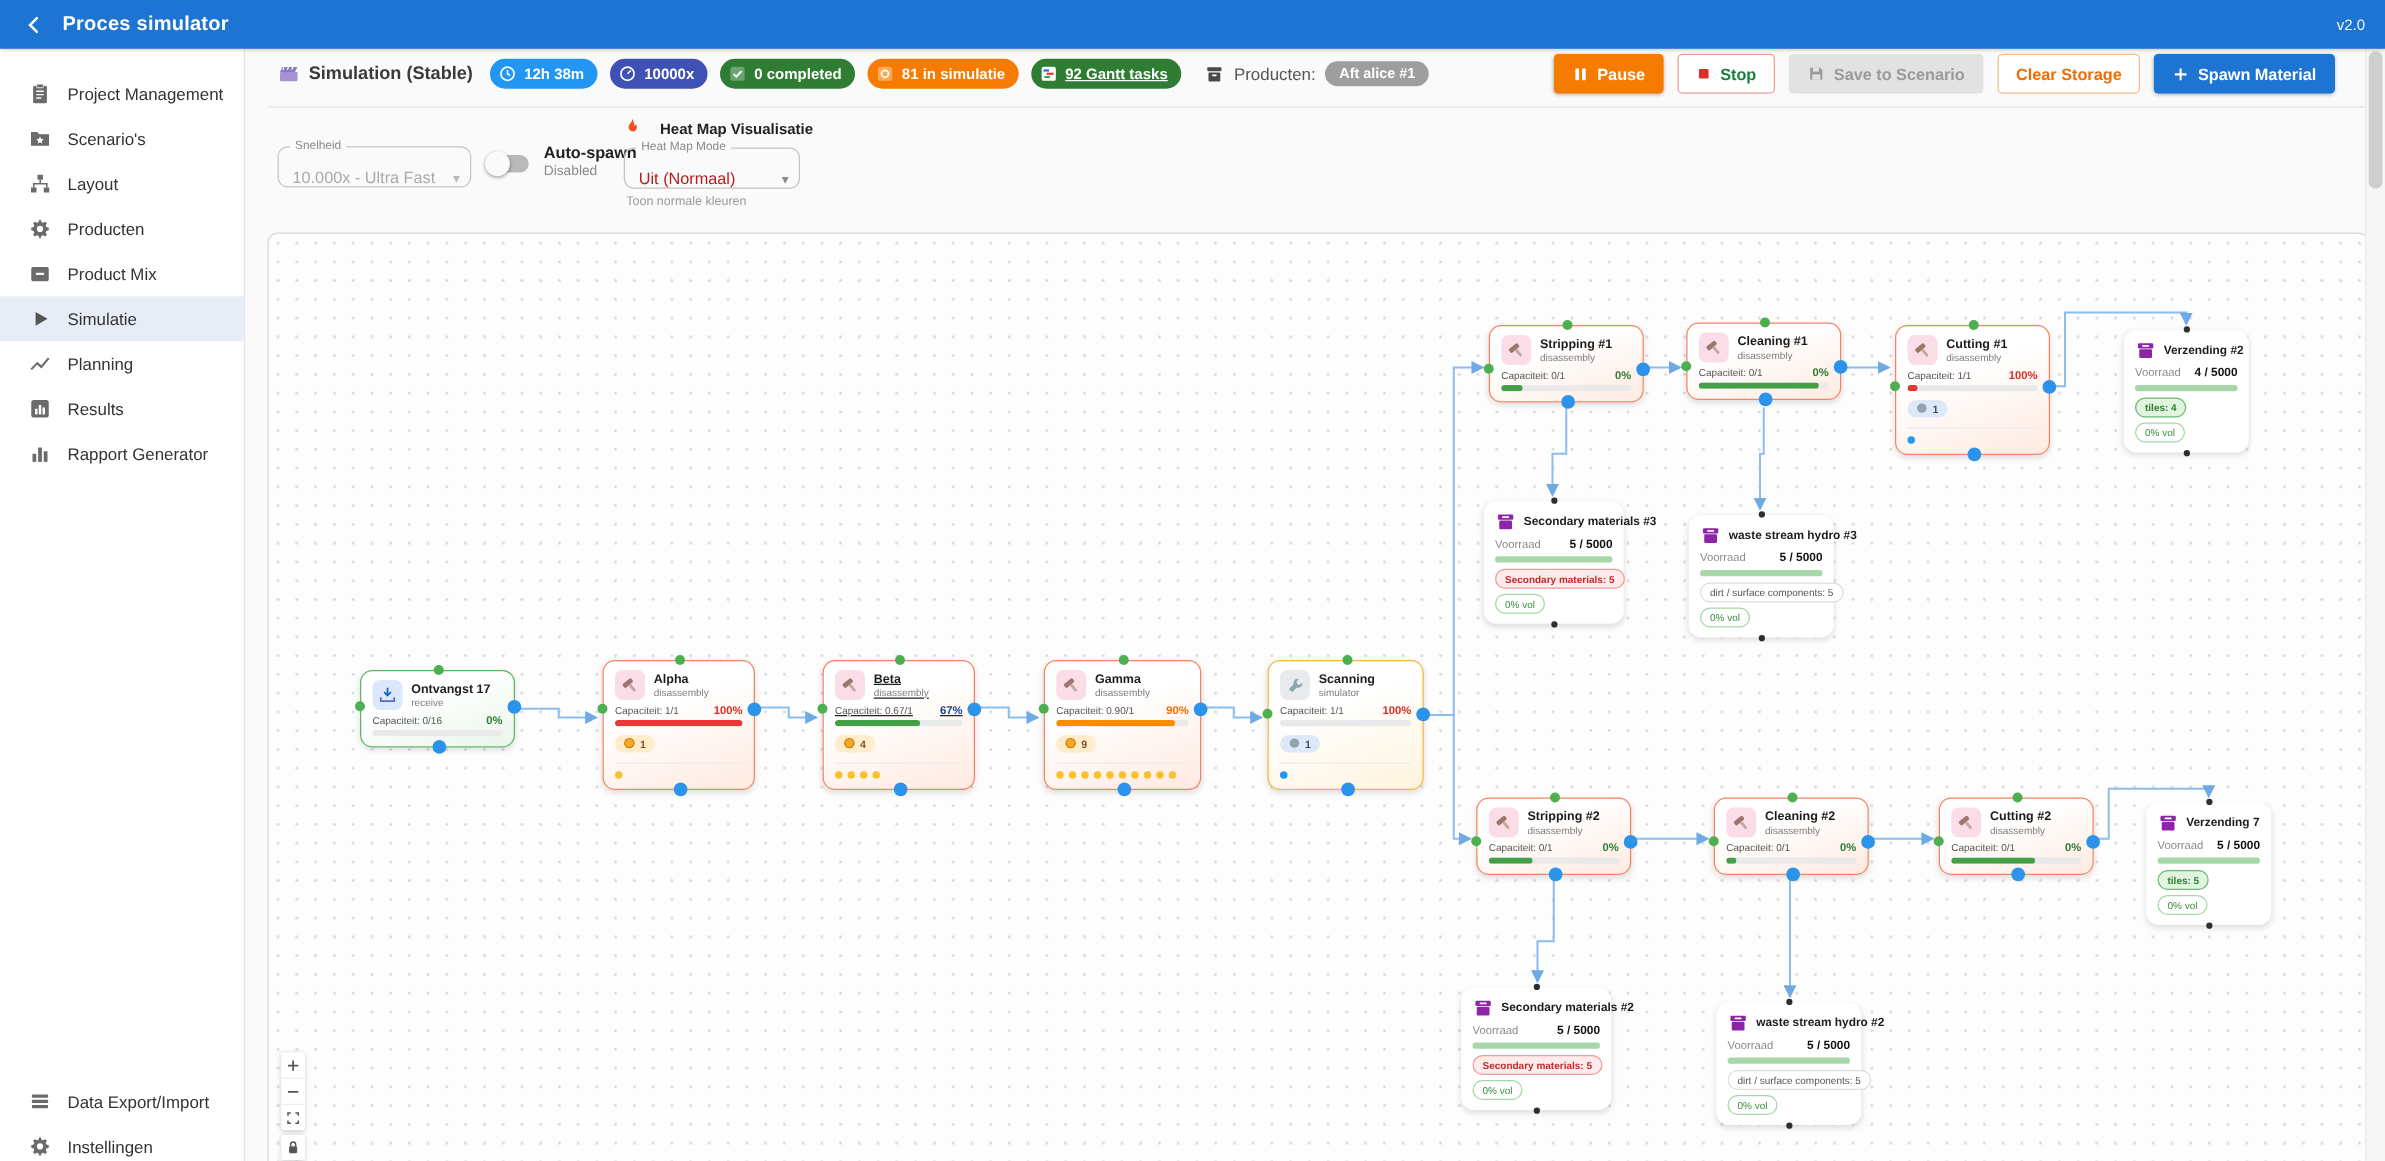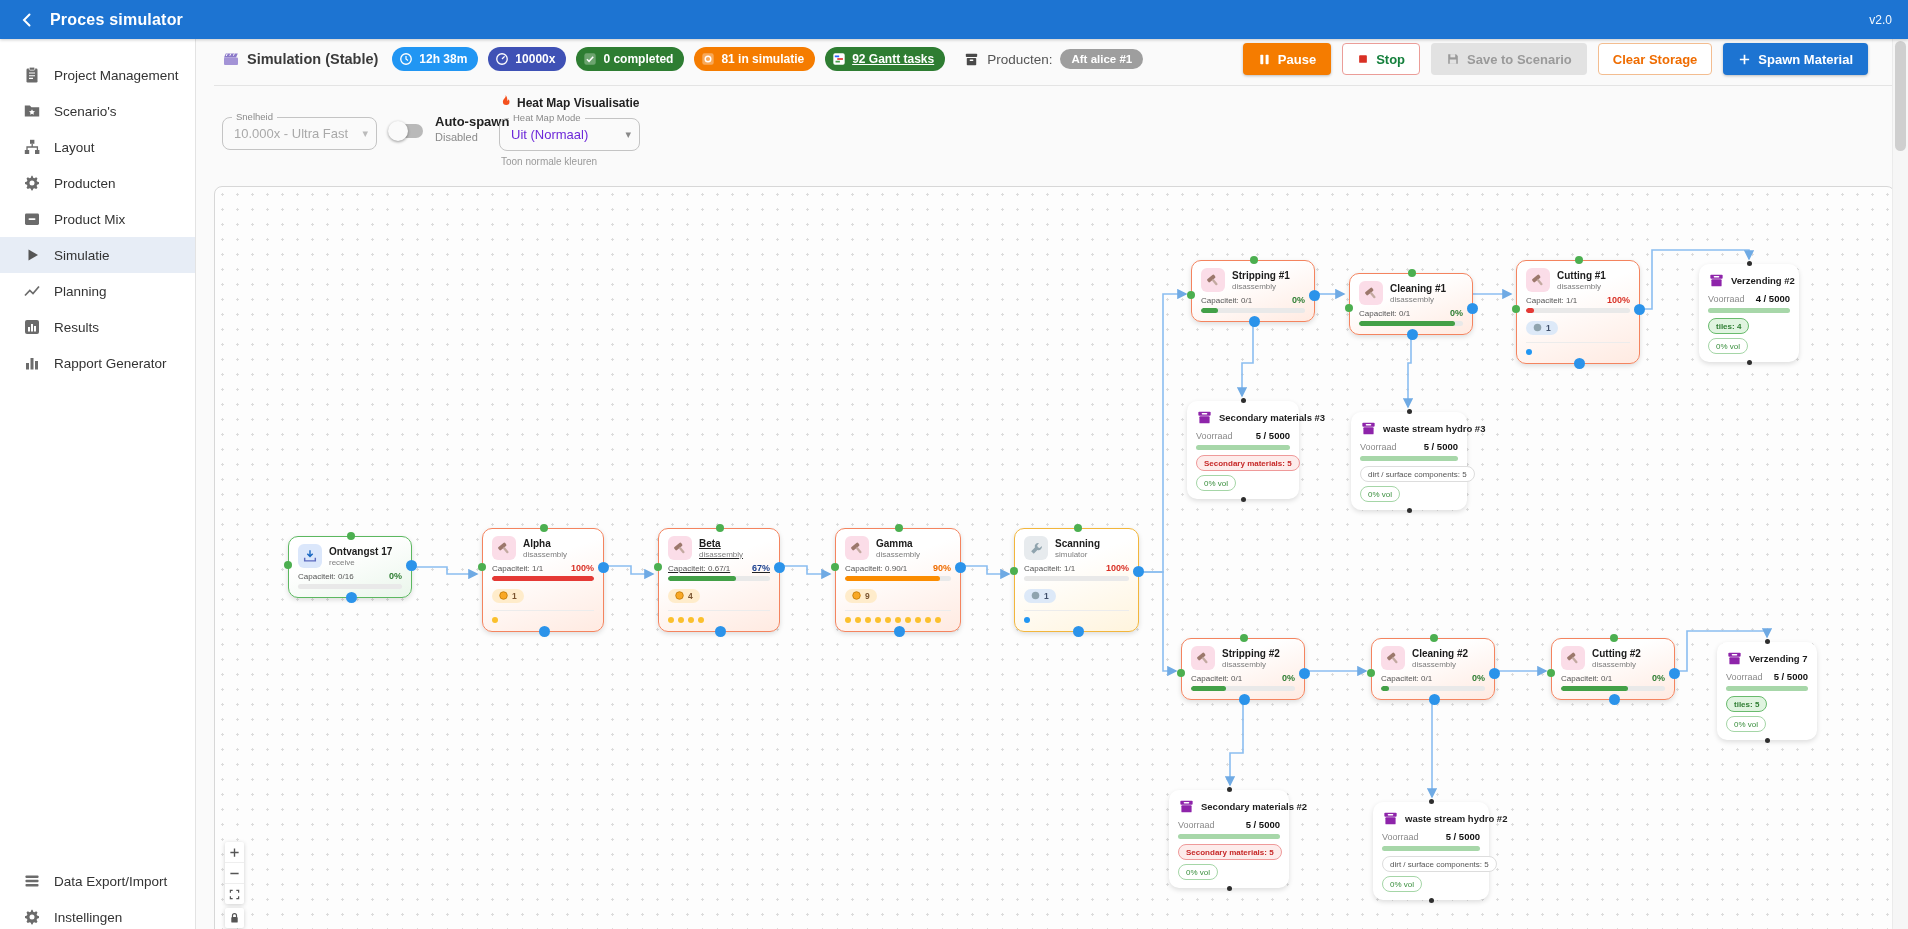--- a/index.html
+++ b/index.html
@@ -37,34 +37,34 @@
   .btn{height:30px;border-radius:4px;display:inline-flex;align-items:center;justify-content:center;
     font-size:13px;font-weight:bold;padding:0 14px;gap:7px;cursor:pointer;white-space:nowrap;border:1px solid transparent;}
   .btn.filled-orange{background:#f57c00;color:#fff;box-shadow:0 1px 3px rgba(0,0,0,.25);}
   .btn.outline-red{background:#fff;color:#15803d;border-color:#eb9d98;}
   .btn.disabled{background:#e2e2e2;color:#9a9a9a;cursor:default;}
   .btn.outline-orange{background:#fff;color:#ef6c00;border-color:#f3bd90;}
   .btn.filled-blue{background:#1d74d2;color:#fff;box-shadow:0 1px 3px rgba(0,0,0,.25);}
   
   .controls{position:absolute;left:214px;top:85px;right:15px;height:100px;border-top:1px solid #e4e4e4;z-index:10;}
   .mui-select{position:absolute;border:1px solid #c4c4c4;border-radius:8px;height:31px;background:transparent;
-    display:flex;align-items:center;padding:0 8px 0 11px;cursor:pointer;}
+    display:flex;align-items:flex-end;padding:0 8px 0 11px;cursor:pointer;}
   .fld-label{position:absolute;top:-7px;left:9px;background:#fafafa;padding:0 4px;font-size:9.5px;color:#8a8a8a;}
-  .fld-value{font-size:13px;color:#6d28d9;flex:1;white-space:nowrap;}
+  .fld-value{font-size:13px;color:#b91c1c;flex:1;white-space:nowrap;}
   .fld-arrow{color:#888;font-size:11px;margin-left:6px;}
   .mui-select.disabled .fld-value{color:#a9a9a9;}
   .mui-select.disabled .fld-arrow{color:#bbb;}
   #speed-select{left:8px;top:31px;width:134px;}
   #heatmap-select{left:285px;top:32px;width:120px;}
   .autospawn{position:absolute;left:176px;top:28px;display:flex;align-items:center;gap:12px;}
   .switch{width:33px;height:14px;border-radius:7px;background:#b9b9b9;position:relative;cursor:pointer;margin-top:4px;}
   .switch .knob{position:absolute;left:-2px;top:-3px;width:20px;height:20px;border-radius:50%;background:#fafafa;box-shadow:0 1px 3px rgba(0,0,0,.4);}
   .as-label{font-size:13px;font-weight:bold;color:#222;}
   .as-status{font-size:11px;color:#8a8a8a;margin-top:2px;}
-  .hm-title{position:absolute;left:285px;top:8px;display:flex;align-items:center;gap:5px;font-size:12px;font-weight:bold;color:#222;white-space:nowrap;}
+  .hm-title{position:absolute;left:285px;top:8px;display:flex;align-items:center;gap:16px;font-size:12px;font-weight:bold;color:#222;white-space:nowrap;}
   .hm-caption{position:absolute;left:287px;top:70px;font-size:10px;color:#9a9a9a;white-space:nowrap;}
   
   .canvas{position:absolute;left:214px;top:186px;width:1679px;height:758px;background:#fdfdfd;
     border:1px solid #d7d7d7;border-radius:8px;overflow:hidden;z-index:5;
     background-image:radial-gradient(circle,#dcdcdc 1px,transparent 1.3px);background-size:15px 15px;}
   #edges{position:absolute;left:0;top:0;pointer-events:none;}
   
   .node{position:absolute;border-radius:10px;box-shadow:0 2px 5px rgba(0,0,0,.13);box-sizing:border-box;}
   .machine{border:1.5px solid;padding:7px 9px 8px;}
   .machine.v-orange{border-color:#f4845f;background:linear-gradient(160deg,#fff 35%,#ffeae1);}
@@ -597,21 +597,21 @@
         <span class="n-pct" style="color:#2e7d32">0%</span>
       </div>
       <div class="n-bar">
           <i style="width:16%;background:#43a047"></i>
         </div>
         <span class="hdl green" style="left:58px;top:-5px;"></span>
         <span class="hdl green" style="left:-5px;top:30px;"></span>
         <span class="hdl blue" style="right:-6px;top:29px;"></span>
         <span class="hdl blue" style="left:57px;bottom:-6px;"></span>
       </div>
-      <div class="node machine v-orange" style="left: 1134px; top: 86px; width: 124px;">
+      <div class="node machine v-orange" style="left: 1134px; top: 71px; width: 124px;">
       <div class="n-head">
         <span class="n-icon bg-pink">
             <svg width="16" height="16" viewBox="0 0 18 18">
               <g transform="rotate(-40 9 9)">
                 <rect x="3.6" y="4.2" width="10" height="4.4" rx="1.4" fill="#9c786c"></rect>
                 <rect x="7.7" y="8.2" width="2.6" height="8" rx="1.1" fill="#c3a9a0"></rect>
               </g>
             </svg>
           </span>
         <div>

